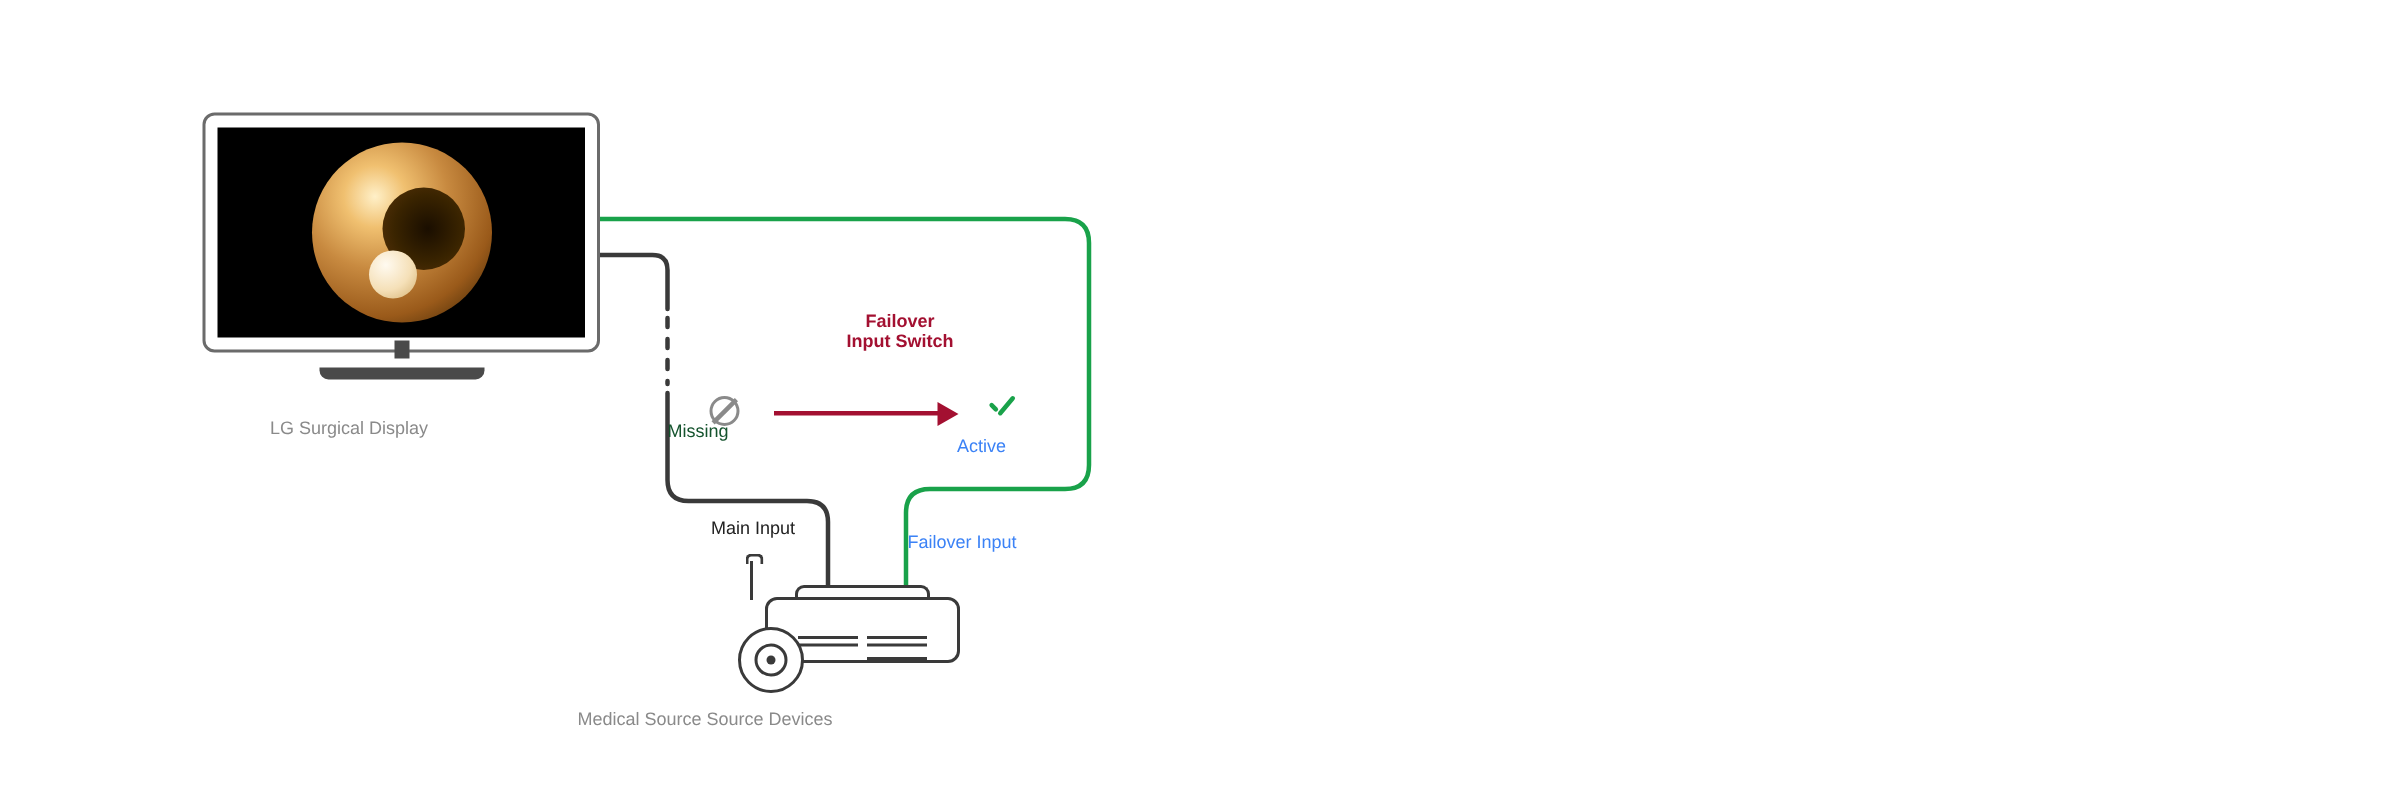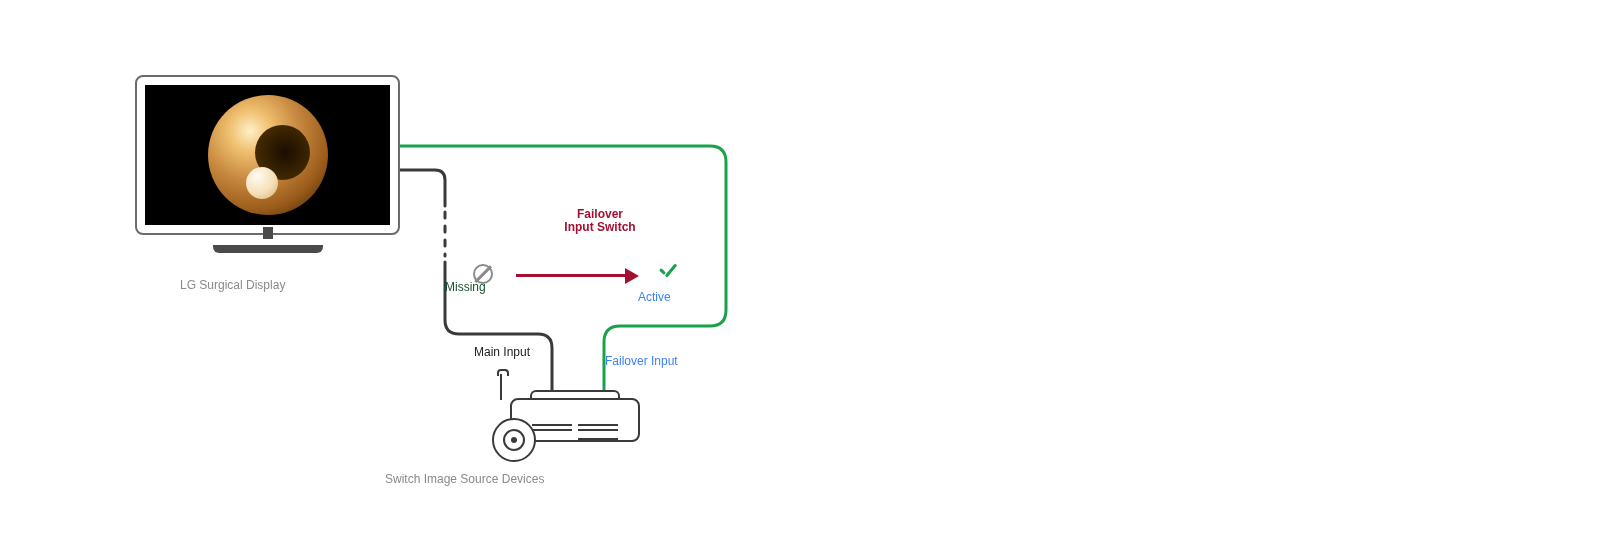--- a/index.html
+++ b/index.html
@@ -321,15 +321,15 @@
       <div class="device-slot s2"></div>
       <div class="device-vent"></div>
     </div>
     <div class="device-disc-outer">
       <div class="device-disc-inner">
         <div class="device-disc-core"></div>
       </div>
     </div>
   </div>
 
-  <div class="caption devices-caption">Switch Image Source Devices</div>
+  <div class="caption devices-caption">Medical Source Source Devices</div>
 
 </div>
 
 </body></html>

